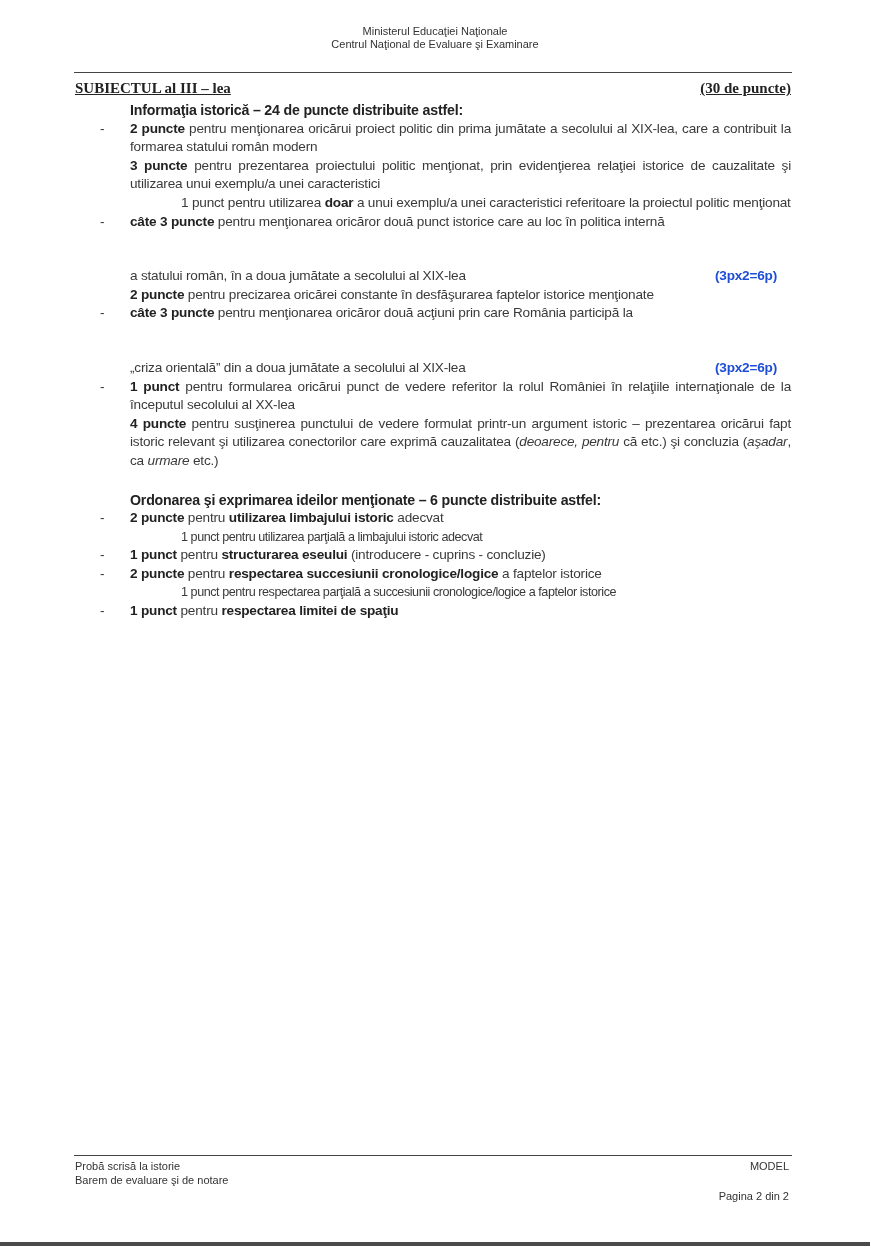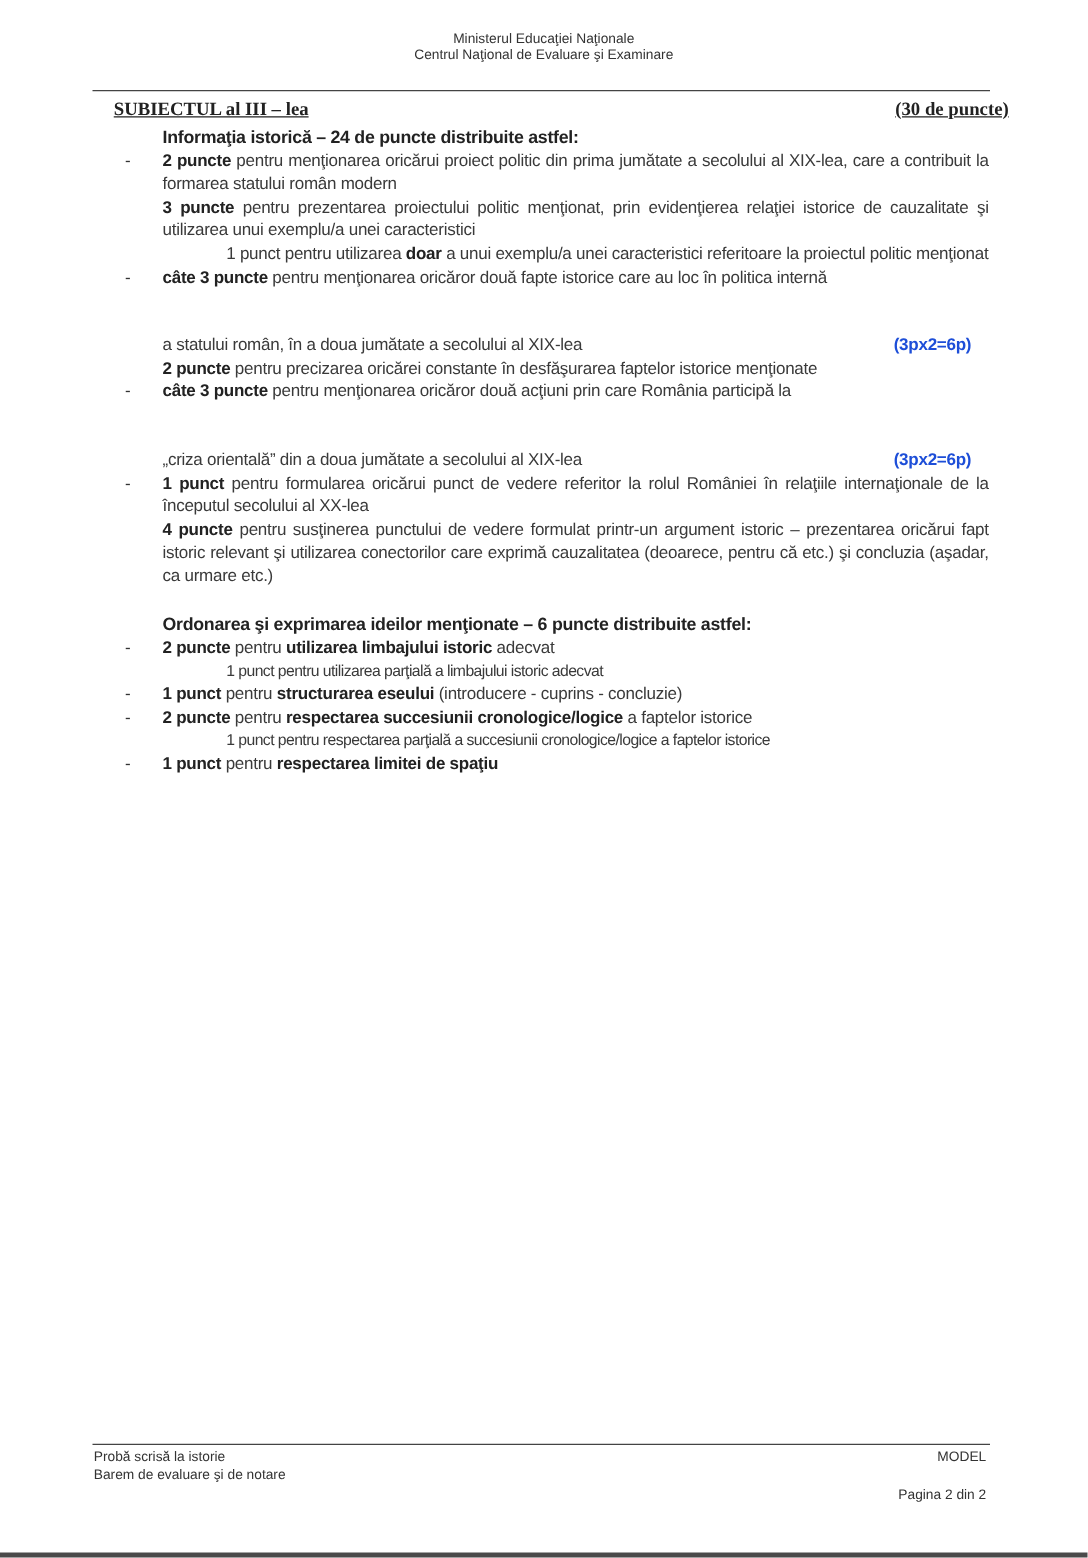--- a/index.html
+++ b/index.html
@@ -50,21 +50,20 @@
       left: 75px; width: 716px;
       top: 80px;
       font-family: "Liberation Serif", serif;
       font-weight: bold;
       font-size: 15px;
       line-height: 17px;
       color: #222;
       text-decoration: underline;
       display: flex;
       justify-content: space-between;
-      margin-left: 16px;
     }
     .content {
       position: absolute;
       left: 75px;
       width: 716px;
       top: 101px;
       font-size: 13.6px;
       line-height: 18.6px;
       color: #3a3a3a;
       letter-spacing: -0.2px;
@@ -87,21 +86,21 @@
       color: #333;
     }
     .row.sub {
       padding-left: 106px;
     }
     .row.sub.small {
       font-size: 12.6px;
       letter-spacing: -0.45px;
     }
     .b { font-weight: bold; color: #222; }
-    .i { }
+    .i { font-style: italic; }
     .flexline {
       display: flex;
       justify-content: space-between;
       margin-top: 36px;
     }
     .score {
       font-weight: bold;
       color: #1d4ed8;
       padding-right: 14px;
     }
@@ -159,21 +158,21 @@
     <div class="row">
       <span class="b">3 puncte</span><span> pentru prezentarea proiectului politic menţionat, prin evidenţierea relaţiei istorice de cauzalitate şi utilizarea unui exemplu/a unei caracteristici</span>
     </div>
 
     <div class="row sub">
       <span>1 punct pentru utilizarea </span><span class="b">doar</span><span> a unui exemplu/a unei caracteristici referitoare la proiectul politic menţionat</span>
     </div>
 
     <div class="row">
       <span class="bullet">-</span>
-      <div><span class="b">câte 3 puncte</span><span> pentru menţionarea oricăror două fapte istorice care au loc în politica internă</span></div>
+      <div><span class="b">câte 3 puncte</span><span> pentru menţionarea oricăror două punct istorice care au loc în politica internă</span></div>
       <div class="flexline">
         <span>a statului român, în a doua jumătate a secolului al XIX-lea</span>
         <span class="score">(3px2=6p)</span>
       </div>
     </div>
 
     <div class="row">
       <span class="b">2 puncte</span><span> pentru precizarea oricărei constante în desfăşurarea faptelor istorice menţionate</span>
     </div>
 

